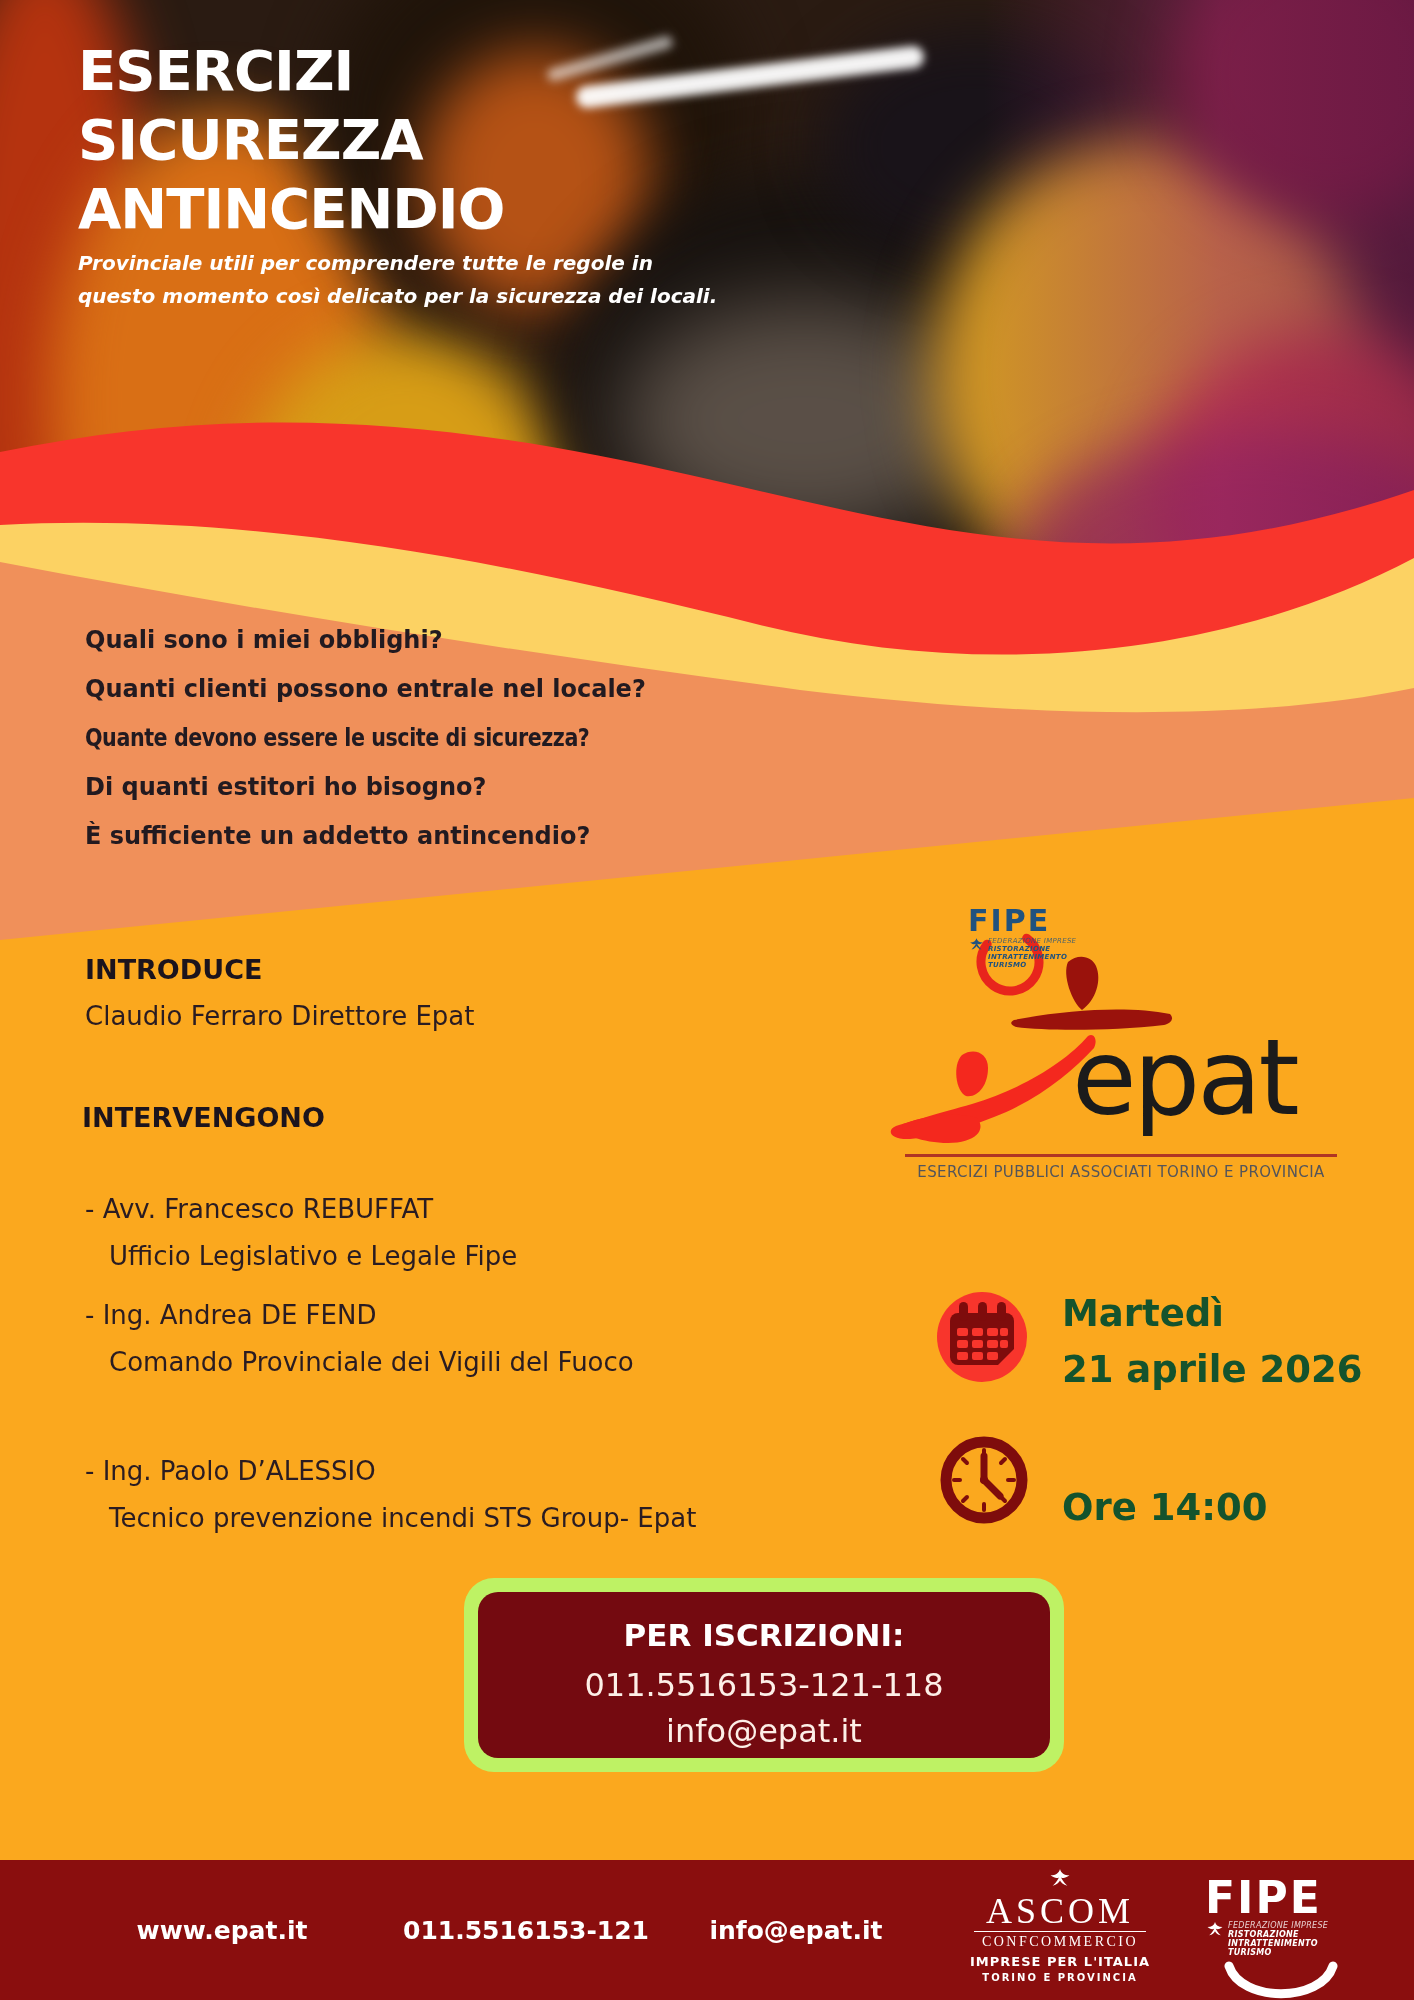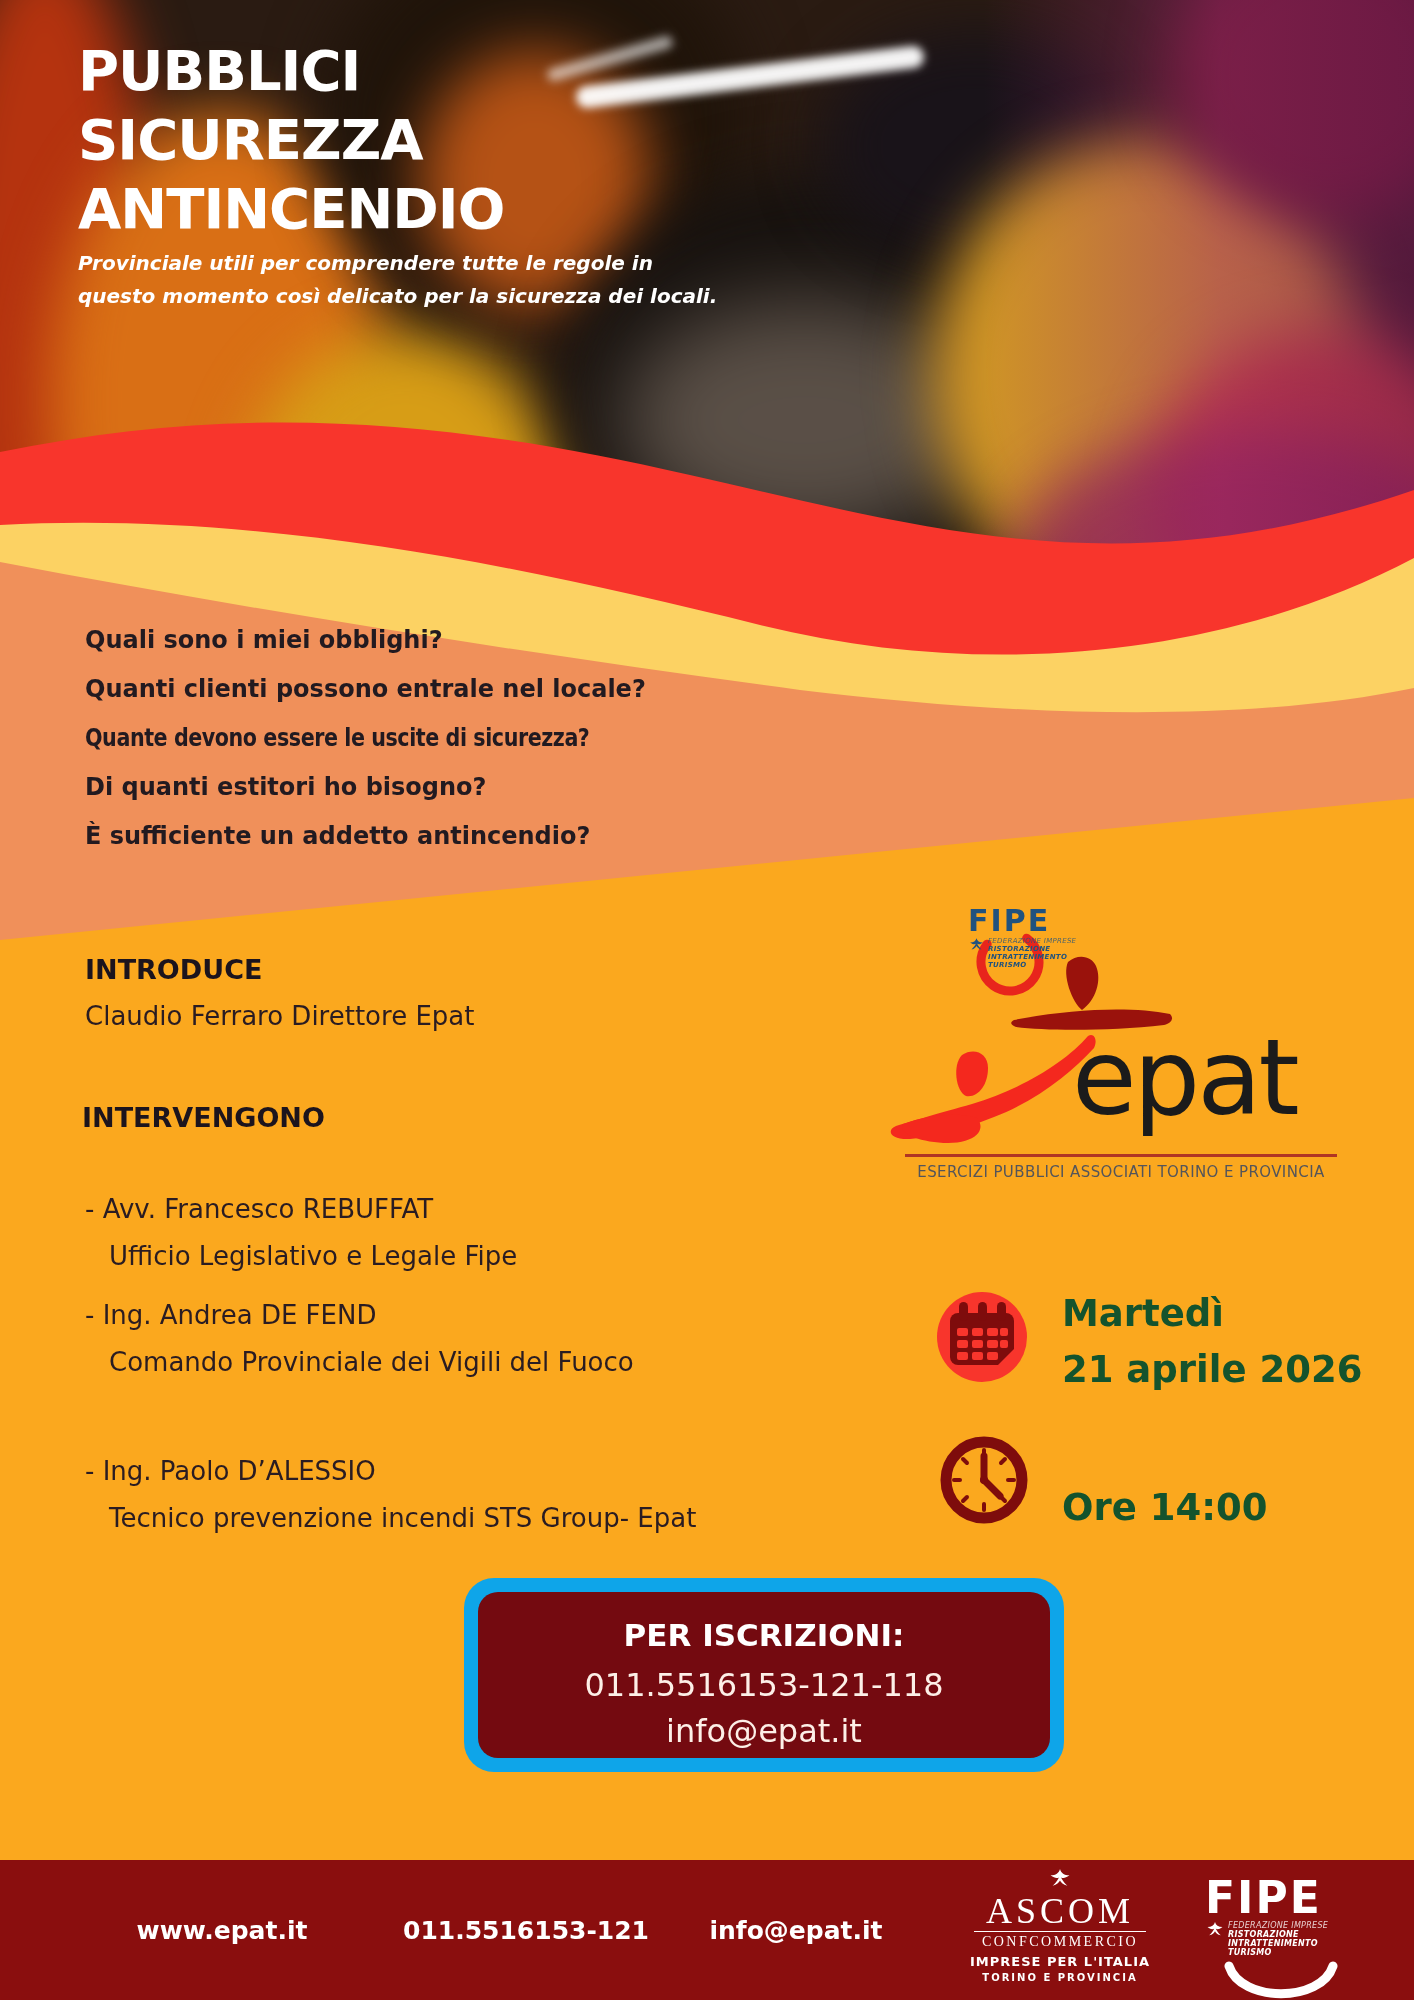--- a/index.html
+++ b/index.html
@@ -63,21 +63,21 @@
   .epat-line { position:absolute; left:905px; top:1154px; width:432px; height:3px; background:#B03524; z-index:6; }
   .epat-caption { position:absolute; left:905px; top:1163px; width:432px; text-align:center; z-index:6;
                   font-size:15px; letter-spacing:.4px; color:#54555a; }
   
   .sched { position:absolute; z-index:6; color:#14532d; font-weight:800; font-size:37px; }
   .day  { left:1062px; top:1292px; }
   .date { left:1062px; top:1348px; }
   .time { left:1062px; top:1486px; }
   
   .regbox { position:absolute; left:464px; top:1578px; width:600px; height:194px; z-index:6;
-            background:#0ea5e9; border-radius:30px; }
+            background:#bef264; border-radius:30px; }
   .regbox-inner { position:absolute; left:14px; top:14px; right:14px; bottom:14px;
                   background:#740A10; border-radius:20px; text-align:center; color:#FDEFE7; }
   .reg-heading { margin-top:25px; font-size:31px; font-weight:800; color:#fff; }
   .reg-phone   { margin-top:13px; font-size:32px; font-weight:400; }
   .reg-email   { margin-top:8px;  font-size:32px; font-weight:400; }
   
   .footer { position:absolute; left:0; top:1860px; width:1414px; height:140px; background:#8A0E0E; z-index:6; }
   .footer-text { position:absolute; top:56px; transform:translateX(-50%); color:#fff; font-weight:800; font-size:25px; }
   .f-web   { left:222px; } .f-phone { left:526px; } .f-email { left:796px; }
   .ascom { position:absolute; left:1060px; top:8px; transform:translateX(-50%); width:240px;
@@ -166,21 +166,21 @@
         <line x1="65" y1="31" x2="69" y2="27"></line>
     </g>
     <g stroke="#7E0C0C" stroke-width="7" stroke-linecap="round">
       <line x1="48" y1="48" x2="48" y2="24"></line>
       <line x1="48" y1="48" x2="64" y2="64"></line>
     </g>
     <circle cx="48" cy="48" r="4" fill="#7E0C0C"></circle>
   </svg>
 
   <h1 class="title" style="margin:0;">
-    <div>PUBBLICI</div>
+    <div>ESERCIZI</div>
     <div>SICUREZZA</div>
     <div>ANTINCENDIO</div>
   </h1>
   <div class="subtitle">
     <div>Provinciale utili per comprendere tutte le regole in</div>
     <div>questo momento così delicato per la sicurezza dei locali.</div>
   </div>
 
   <ul class="questions">
     <li>Quali sono i miei obblighi?</li>

